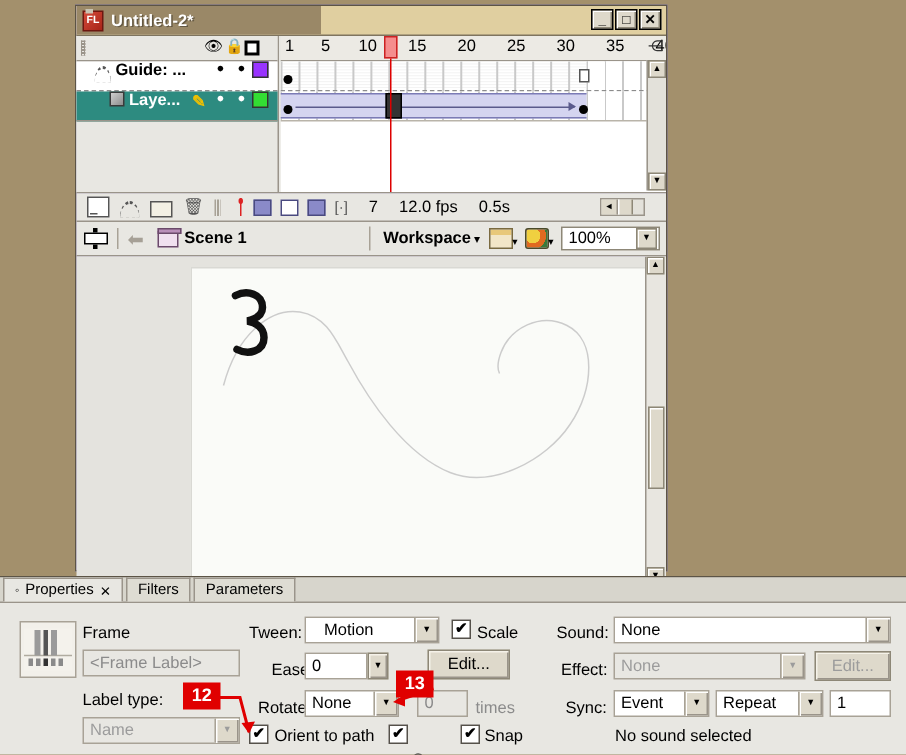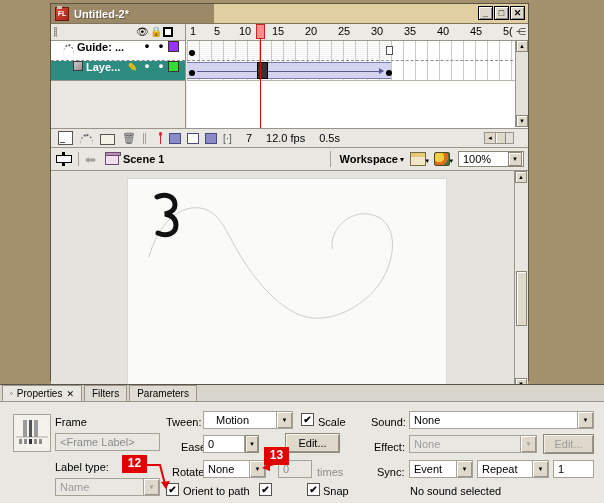--- a/index.html
+++ b/index.html
@@ -16,21 +16,21 @@
     overflow: hidden;
     position: relative;
     -webkit-font-smoothing: none;
   }
 
   
   .doc-window {
     position: absolute;
     left: 50px;
     top: 3px;
-    width: 479px;
+    width: 395px;
     height: 378px;
     border: 1px solid #5c5446;
     background: #c4b5fd;
     box-sizing: border-box;
   }
 
   
   .titlebar {
     position: relative;
     height: 19px;

